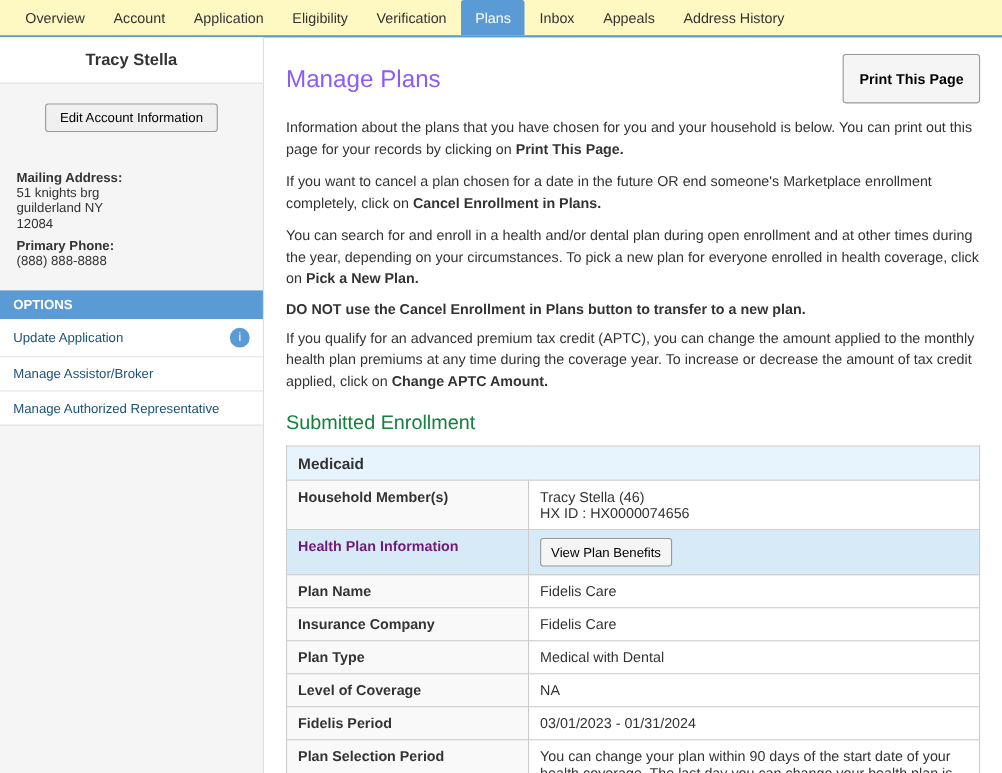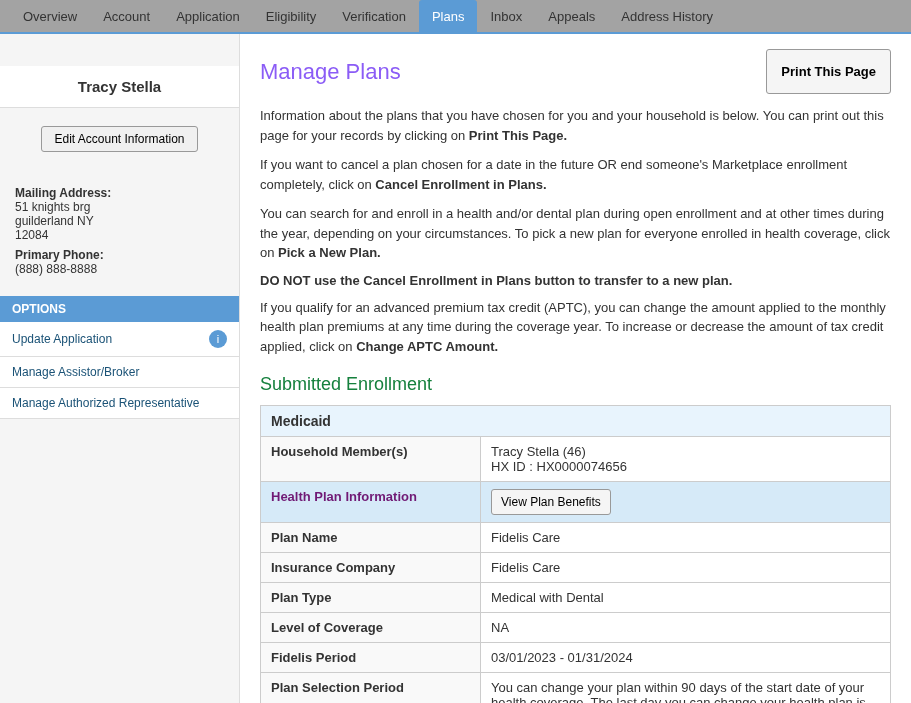--- a/index.html
+++ b/index.html
@@ -1,30 +1,30 @@
 <!DOCTYPE html>
 <html><head>
   <meta charset="utf-8">
   <style>
     * { box-sizing: border-box; margin: 0; padding: 0; }
     body { font-family: Arial, sans-serif; font-size: 13px; color: #333; background: #fff; }
     
     .page-wrapper { display: flex; flex-direction: column; width: 911px; min-height: 703px; }
     
     
-    .top-nav { display: flex; border-bottom: 2px solid #5b9bd5; background: #a3a3a3; padding: 0 10px; align-items: flex-end; }
+    .top-nav { display: flex; border-bottom: 2px solid #5b9bd5; background: #fef9c3; padding: 0 10px; align-items: flex-end; }
     .top-nav a { display: inline-block; padding: 8px 12px; text-decoration: none; color: #333; font-size: 13px; border: 1px solid transparent; border-bottom: none; }
     .top-nav a.active { background: #5b9bd5; color: #fff; border-radius: 3px 3px 0 0; }
     
     
     .main-layout { display: flex; flex: 1; }
     
     
     .sidebar { width: 240px; min-width: 240px; background: #f5f5f5; border-right: 1px solid #ddd; padding: 0; }
-    .sidebar-header { padding: 12px 15px; text-align: center; background: #fff; border-bottom: 1px solid #ddd; margin-top: 32px; }
+    .sidebar-header { padding: 12px 15px; text-align: center; background: #fff; border-bottom: 1px solid #ddd; }
     .sidebar-header h2 { font-size: 15px; font-weight: bold; color: #333; }
     .edit-account-btn { margin: 10px auto; display: block; padding: 5px 12px; font-size: 12px; border: 1px solid #999; background: #f0f0f0; cursor: pointer; border-radius: 3px; }
     .sidebar-info { padding: 10px 15px; font-size: 12px; }
     .sidebar-info .label { font-weight: bold; display: block; margin-top: 6px; }
     .options-header { background: #5b9bd5; color: #fff; padding: 6px 12px; font-size: 12px; font-weight: bold; margin-top: 10px; }
     .sidebar-option { display: flex; justify-content: space-between; align-items: center; padding: 8px 12px; border-bottom: 1px solid #ddd; background: #fff; cursor: pointer; font-size: 12px; color: #1a5276; text-decoration: none; gap: 33px; }
     .sidebar-option .circle-icon { background: #5b9bd5; color: #fff; border-radius: 50%; width: 18px; height: 18px; display: inline-flex; align-items: center; justify-content: center; font-size: 11px; }
     
     
     .content { flex: 1; padding: 15px 20px; overflow-y: auto; }

